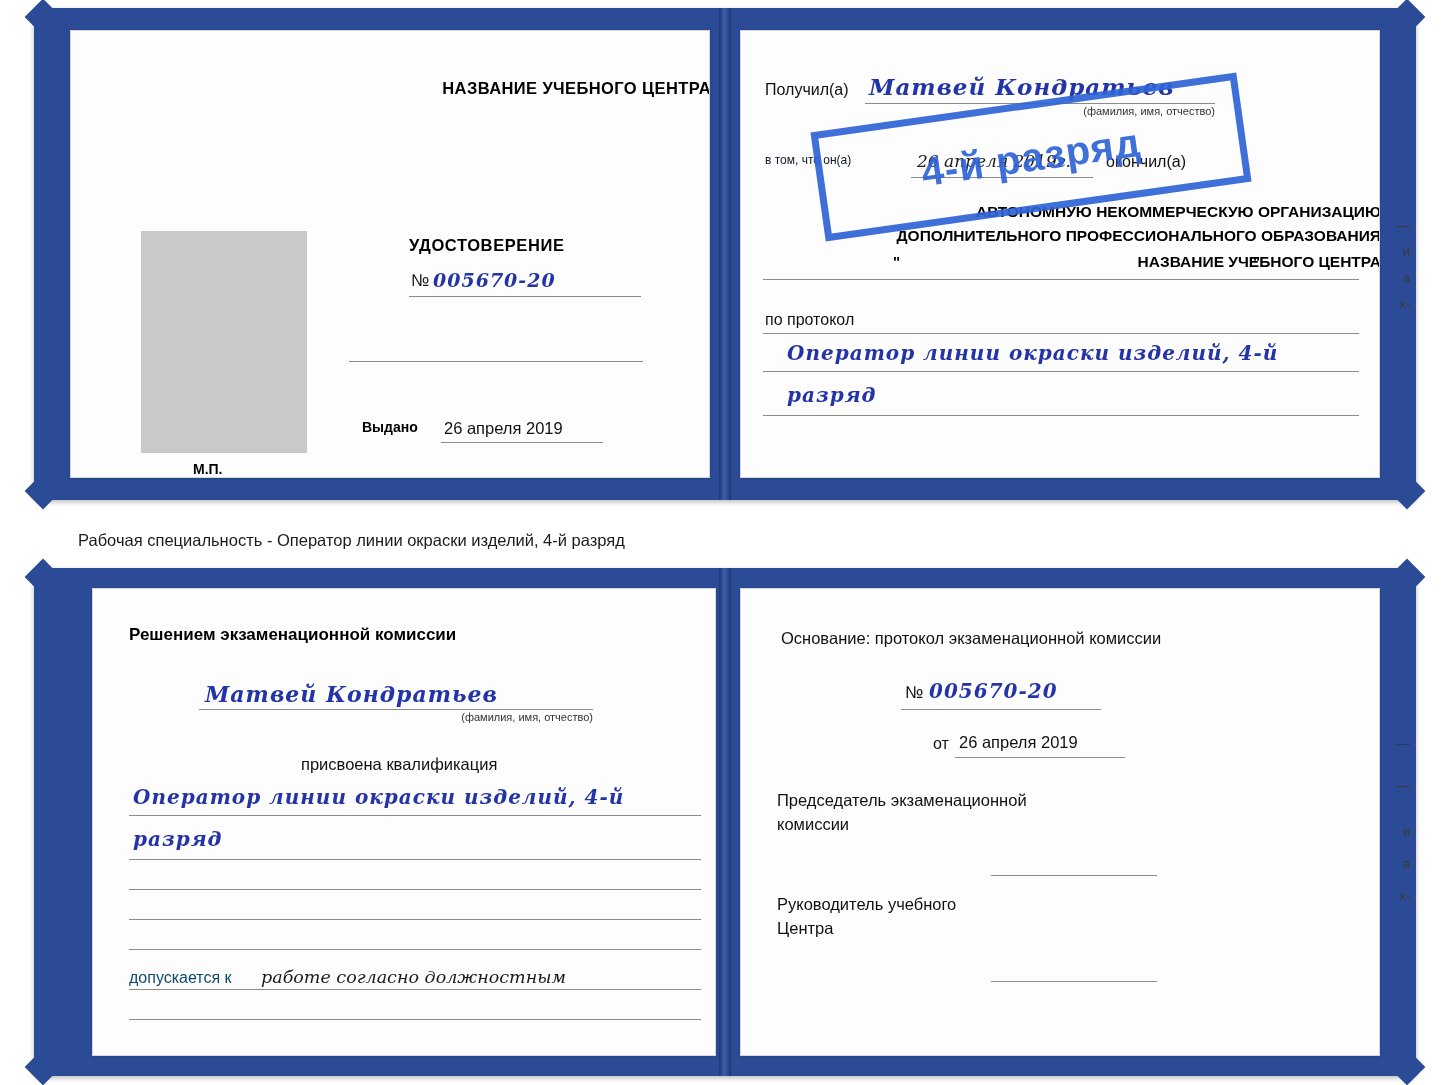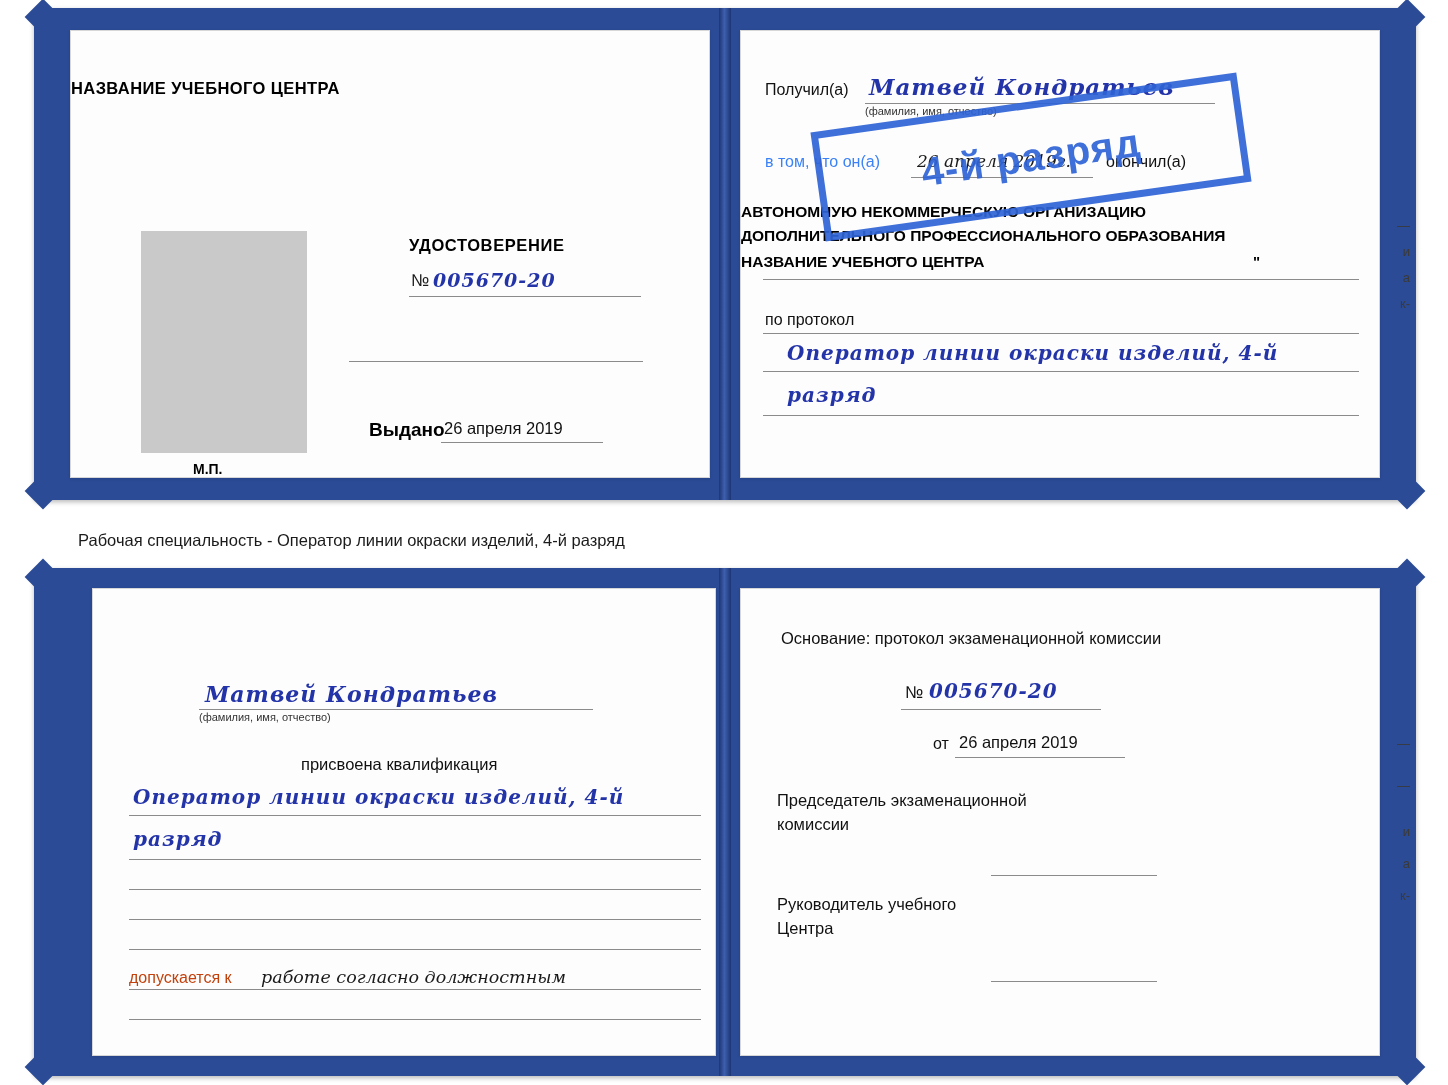--- a/index.html
+++ b/index.html
@@ -45,21 +45,21 @@
     position: absolute;
     background: #fdfdfd;
     border: 1px solid #d7d7d7;
     box-shadow: 0 1px 3px rgba(0,0,0,0.12);
     overflow: hidden;
   }
 
   
   .t { position: absolute; white-space: nowrap; }
   .bold { font-weight: bold; }
-  .center { text-align: left; }
+  .center { text-align: right; }
   .hand {
     font-family: "DejaVu Serif", serif;
     font-style: italic;
     font-weight: bold;
     color: #2333a8;
     letter-spacing: 1px;
   }
   .hand-dark {
     font-family: "DejaVu Serif", serif;
     font-style: italic;
@@ -124,34 +124,34 @@
       <div class="photo-box" style="left:70px; top:200px; width:166px; height:222px;"></div>
 
       <div class="t bold" style="left:338px; top:205px; font-size:16.5px; letter-spacing:0.6px;">УДОСТОВЕРЕНИЕ</div>
 
       <div class="t" style="left:340px; top:240px; font-size:17px; color:#1a1a1a;">№</div>
       <div class="t hand" style="left:362px; top:238px; font-size:19px;">005670-20</div>
       <div class="line" style="left:338px; top:265px; width:232px;"></div>
 
       <div class="line" style="left:278px; top:330px; width:294px;"></div>
 
-      <div class="t bold" style="left:298px; top:388px; font-size:19px;">Выдано</div>
+      <div class="t bold" style="left:291px; top:388px; font-size:14px;">Выдано</div>
       <div class="t" style="left:373px; top:388px; font-size:16.5px; color:#111;">26 апреля 2019</div>
       <div class="line" style="left:370px; top:411px; width:162px;"></div>
 
       <div class="t bold" style="left:122px; top:430px; font-size:14px;">М.П.</div>
     </div>
 
     <div class="page-white" style="left:706px; top:22px; width:640px; height:448px;">
       <div class="t" style="left:24px; top:50px; font-size:16px; color:#111;">Получил(а)</div>
       <div class="t hand" style="left:128px; top:42px; font-size:23px;">Матвей Кондратьев</div>
       <div class="line" style="left:124px; top:72px; width:350px;"></div>
       <div class="t tiny center" style="left:124px; top:74px; width:350px;">(фамилия, имя, отчество)</div>
 
-      <div class="t" style="left:24px; top:122px; font-size:16px; color:#3b82f6;">в том, что он(а)</div>
+      <div class="t" style="left:24px; top:122px; font-size:12px; color:#0f172a;">в том, что он(а)</div>
       <div class="t hand-dark" style="left:176px; top:120px; font-size:17px;">26 апреля 2019г.</div>
       <div class="line" style="left:170px; top:146px; width:182px;"></div>
       <div class="t" style="left:365px; top:122px; font-size:16px; color:#111;">окончил(а)</div>
 
       <div class="t bold center" style="left:0; top:172px; width:640px; font-size:15.5px;">АВТОНОМНУЮ НЕКОММЕРЧЕСКУЮ ОРГАНИЗАЦИЮ</div>
       <div class="t bold center" style="left:0; top:196px; width:640px; font-size:15.5px;">ДОПОЛНИТЕЛЬНОГО ПРОФЕССИОНАЛЬНОГО ОБРАЗОВАНИЯ</div>
       <div class="t bold" style="left:152px; top:222px; font-size:15px;">"</div>
       <div class="t bold center" style="left:0; top:222px; width:640px; font-size:15.5px;">НАЗВАНИЕ УЧЕБНОГО ЦЕНТРА</div>
       <div class="t bold" style="left:512px; top:222px; font-size:15px;">"</div>
       <div class="line" style="left:22px; top:248px; width:596px;"></div>
@@ -176,37 +176,38 @@
 
   <div class="caption">Рабочая специальность - Оператор линии окраски изделий, 4-й разряд</div>
 
   <div class="booklet bk-bottom">
     <div class="corner" style="left:-4px; top:-4px; transform:rotate(45deg);"></div>
     <div class="corner" style="right:-4px; top:-4px; transform:rotate(45deg);"></div>
     <div class="corner" style="left:-4px; bottom:-4px; transform:rotate(45deg);"></div>
     <div class="corner" style="right:-4px; bottom:-4px; transform:rotate(45deg);"></div>
 
     <div class="page-white" style="left:58px; top:20px; width:624px; height:468px;">
+      <div class="t bold" style="left:36px; top:36px; font-size:17px;">Решением экзаменационной комиссии</div>
 
       <div class="t hand" style="left:112px; top:92px; font-size:22px;">Матвей Кондратьев</div>
       <div class="line" style="left:106px; top:120px; width:394px;"></div>
       <div class="t tiny center" style="left:106px; top:122px; width:394px;">(фамилия, имя, отчество)</div>
 
       <div class="t" style="left:208px; top:166px; font-size:16.5px; color:#111;">присвоена квалификация</div>
 
       <div class="t hand" style="left:40px; top:196px; font-size:20px;">Оператор линии окраски изделий, 4-й</div>
       <div class="line" style="left:36px; top:226px; width:572px;"></div>
 
       <div class="t hand" style="left:40px; top:238px; font-size:20px;">разряд</div>
       <div class="line" style="left:36px; top:270px; width:572px;"></div>
       <div class="line" style="left:36px; top:300px; width:572px;"></div>
       <div class="line" style="left:36px; top:330px; width:572px;"></div>
       <div class="line" style="left:36px; top:360px; width:572px;"></div>
 
-      <div class="t" style="left:36px; top:380px; font-size:16px; color:#c2410c;">допускается к</div>
+      <div class="t" style="left:36px; top:380px; font-size:16px; color:#0c4a6e;">допускается к</div>
       <div class="t hand-dark" style="left:168px; top:378px; font-size:17.5px;">работе согласно должностным</div>
       <div class="line" style="left:36px; top:400px; width:572px;"></div>
       <div class="line" style="left:36px; top:430px; width:572px;"></div>
     </div>
 
     <div class="page-white" style="left:706px; top:20px; width:640px; height:468px;">
       <div class="t" style="left:40px; top:40px; font-size:16.5px; color:#111;">Основание: протокол экзаменационной комиссии</div>
 
       <div class="t" style="left:164px; top:94px; font-size:17px; color:#111;">№</div>
       <div class="t hand" style="left:188px; top:90px; font-size:20px;">005670-20</div>

